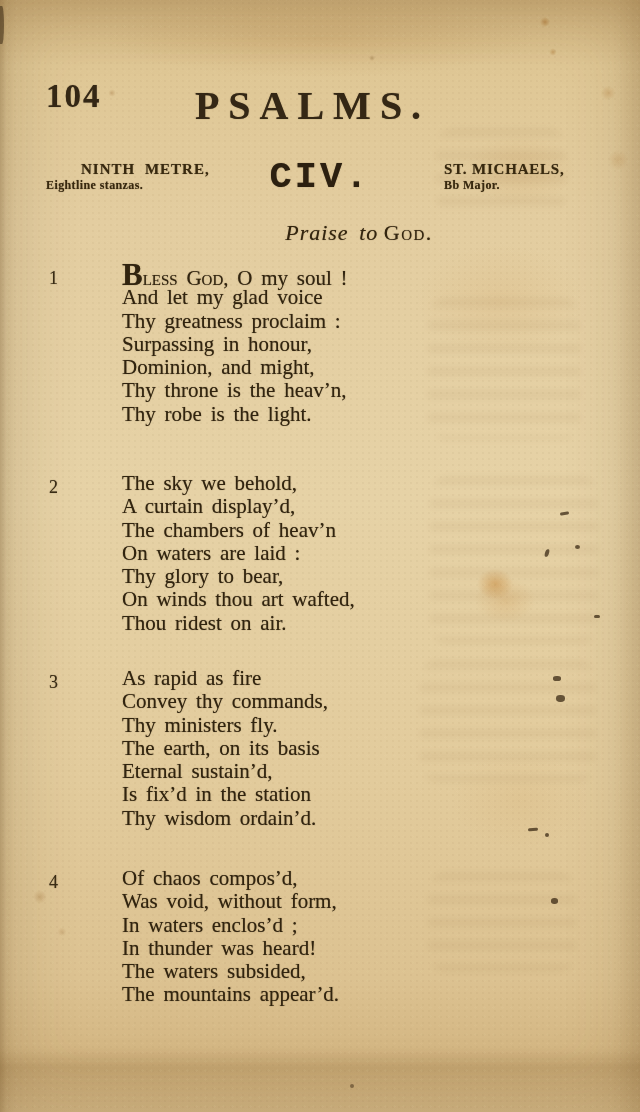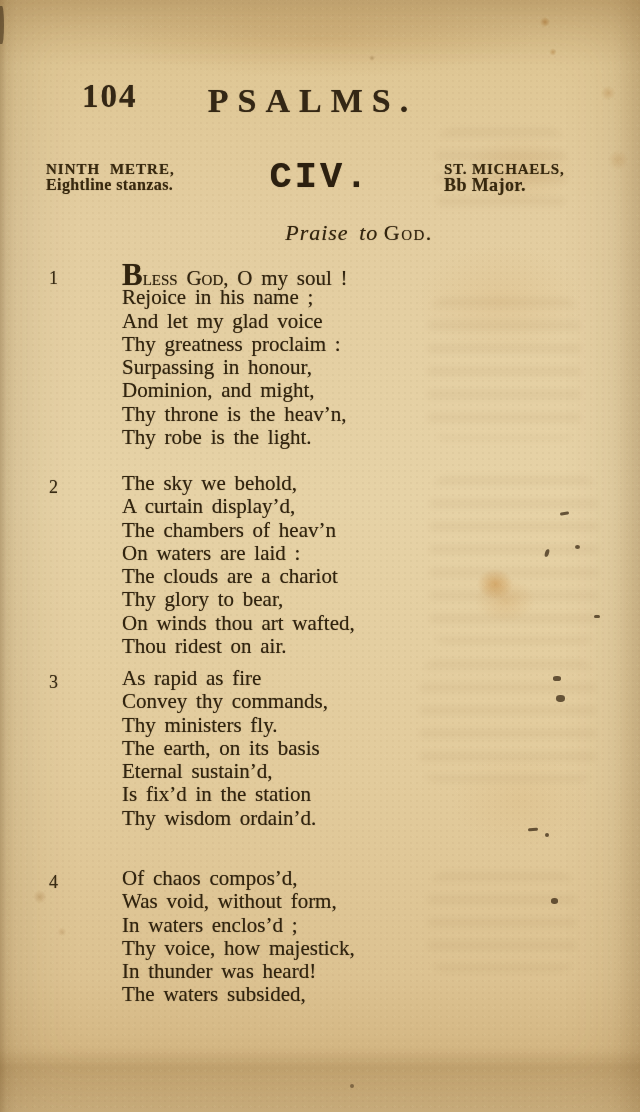--- a/index.html
+++ b/index.html
@@ -31,32 +31,32 @@
   .grain{
     position:absolute;inset:0;pointer-events:none;
     background-image:
       radial-gradient(rgba(124,94,52,.055) 1px, rgba(124,94,52,0) 1.2px),
       radial-gradient(rgba(240,225,185,.06) 1px, rgba(240,225,185,0) 1.2px);
     background-size:6px 6px, 9px 9px;
     background-position:0 0, 3px 4px;
   }
   .ink{ text-shadow:0 0 1px rgba(52,38,18,.55); }
 
-  .pagenum{position:absolute;left:46px;top:78px;font-size:33px;font-weight:700;letter-spacing:2px;color:#342715;margin-left:36px;}
-  .title{position:absolute;left:0;top:82px;width:616px;text-align:center;font-size:34px;font-weight:700;letter-spacing:9px;text-indent:9px;color:#342715;}
+  .pagenum{position:absolute;left:46px;top:78px;font-size:33px;font-weight:700;letter-spacing:2px;color:#342715;}
+  .title{position:absolute;left:0;top:82px;width:616px;text-align:center;font-size:40px;font-weight:700;letter-spacing:9px;text-indent:9px;color:#342715;}
 
   .meter{position:absolute;left:46px;top:161px;line-height:16px;color:#38290f;}
-  .meter .l1{font-size:15px;font-weight:700;letter-spacing:1px;word-spacing:5px;}
-  .meter .l2{font-size:16px;font-weight:700;letter-spacing:.4px;}
+  .meter .l1{font-size:15px;font-weight:700;letter-spacing:1px;word-spacing:5px;margin-left:35px;}
+  .meter .l2{font-size:12px;font-weight:700;letter-spacing:.4px;}
 
   .civ{position:absolute;left:250px;top:156px;width:140px;text-align:center;font-size:37px;font-weight:700;letter-spacing:3px;color:#2c2010;font-family:Liberation Mono, monospace;}
 
   .tune{position:absolute;left:444px;top:161px;width:160px;line-height:16px;color:#38290f;}
   .tune .l1{font-size:15px;font-weight:700;letter-spacing:.8px;}
-  .tune .l2{font-size:18px;font-weight:700;letter-spacing:.4px;}
+  .tune .l2{font-size:12px;font-weight:700;letter-spacing:.4px;}
 
   .subtitle{position:absolute;left:0;top:220px;width:622px;text-align:center;font-size:22px;color:#33250f;padding-left:48px;}
   .subtitle .it{font-style:italic;letter-spacing:1px;word-spacing:4px;}
   .subtitle .sc{font-variant:small-caps;letter-spacing:1.5px;}
 
   .stanza{position:absolute;left:0;width:640px;}
   .s1{top:263px;} .s2{top:472px;} .s3{top:667px;} .s4{top:867px;}
   .stanza .num{position:absolute;left:49px;top:5px;font-size:18px;color:#3a2c15;}
   .stanza .lines{position:absolute;left:122px;top:0;font-size:21px;line-height:23.3px;white-space:nowrap;word-spacing:3.5px;color:#31240f;}
   .line{height:23.3px;}
@@ -108,38 +108,36 @@
     <div class="l1 ink">ST. MICHAELS,</div>
     <div class="l2 ink">Bb Major.</div>
   </div>
 
   <div class="subtitle ink"><span class="it">Praise to</span> <span class="sc">God.</span></div>
 
   <div class="stanza s1">
     <div class="num ink">1</div>
     <div class="lines ink">
       <div class="line"><span class="initial">B</span><span class="sc">less God,</span><span> O my soul !</span></div>
-      <div class="line">Rejoice in his name ;</div>
       <div class="line">And let my glad voice</div>
       <div class="line">Thy greatness proclaim :</div>
       <div class="line">Surpassing in honour,</div>
       <div class="line">Dominion, and might,</div>
       <div class="line">Thy throne is the heav’n,</div>
       <div class="line">Thy robe is the light.</div>
     </div>
   </div>
 
   <div class="stanza s2">
     <div class="num ink">2</div>
     <div class="lines ink">
       <div class="line">The sky we behold,</div>
       <div class="line">A curtain display’d,</div>
       <div class="line">The chambers of heav’n</div>
       <div class="line">On waters are laid :</div>
-      <div class="line">The clouds are a chariot</div>
       <div class="line">Thy glory to bear,</div>
       <div class="line">On winds thou art wafted,</div>
       <div class="line">Thou ridest on air.</div>
     </div>
   </div>
 
   <div class="stanza s3">
     <div class="num ink">3</div>
     <div class="lines ink">
       <div class="line">As rapid as fire</div>
@@ -151,23 +149,23 @@
       <div class="line">Thy wisdom ordain’d.</div>
     </div>
   </div>
 
   <div class="stanza s4">
     <div class="num ink">4</div>
     <div class="lines ink">
       <div class="line">Of chaos compos’d,</div>
       <div class="line">Was void, without form,</div>
       <div class="line">In waters enclos’d ;</div>
-      <div class="line">Thy voice, how majestick,</div>
       <div class="line">In thunder was heard!</div>
       <div class="line">The waters subsided,</div>
+      <div class="line">The mountains appear’d.</div>
     </div>
   </div>
 
   <div class="speck sp1"></div>
   <div class="speck sp2"></div>
   <div class="speck sp3"></div>
   <div class="speck sp4"></div>
   <div class="speck sp5"></div>
   <div class="speck sp6"></div>
   <div class="speck sp7"></div>

